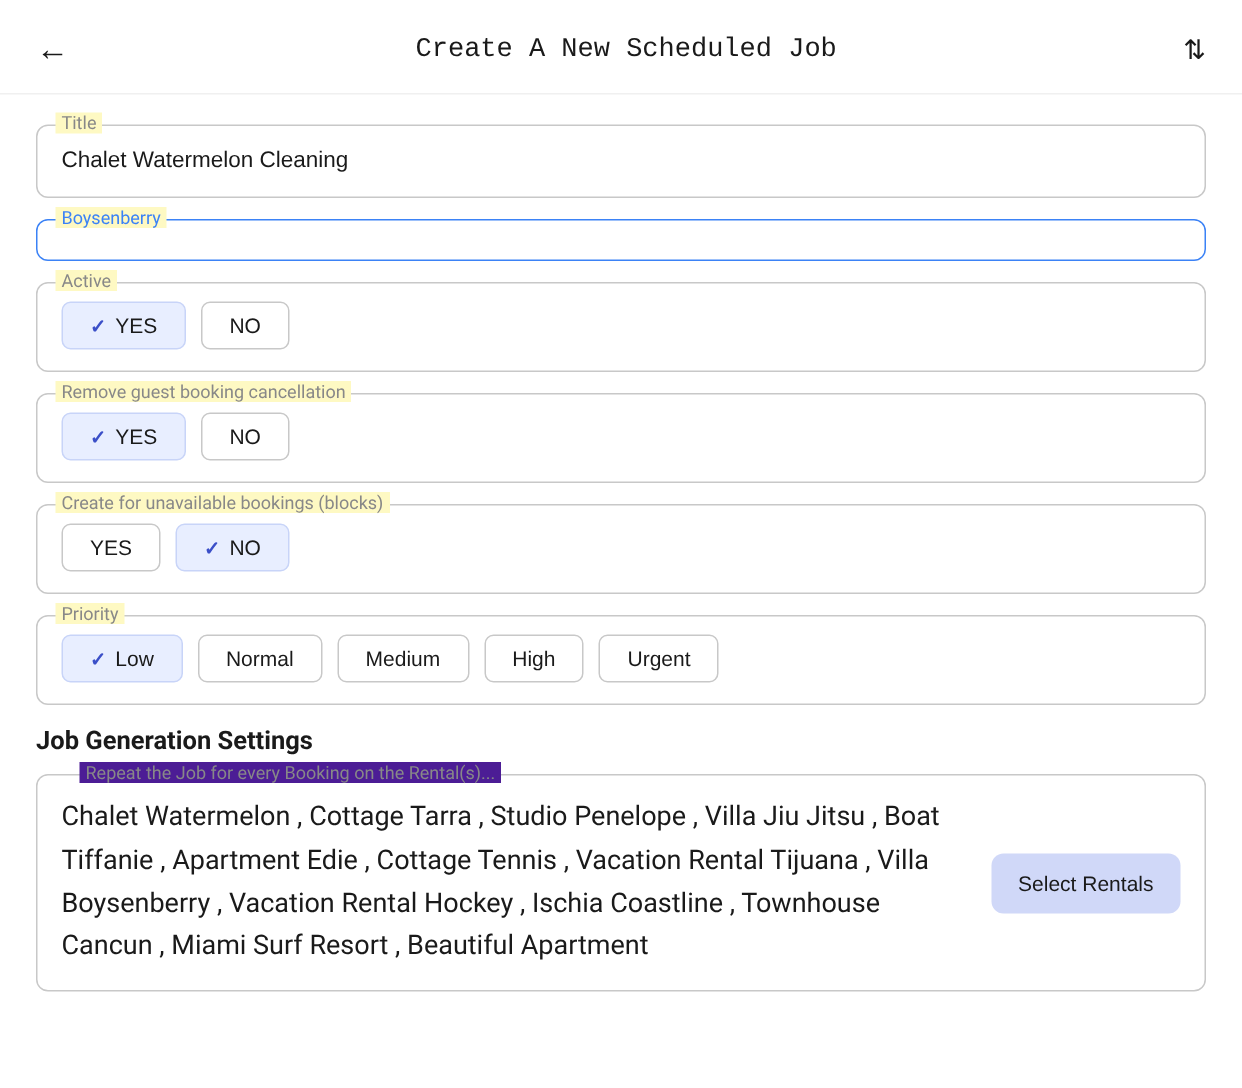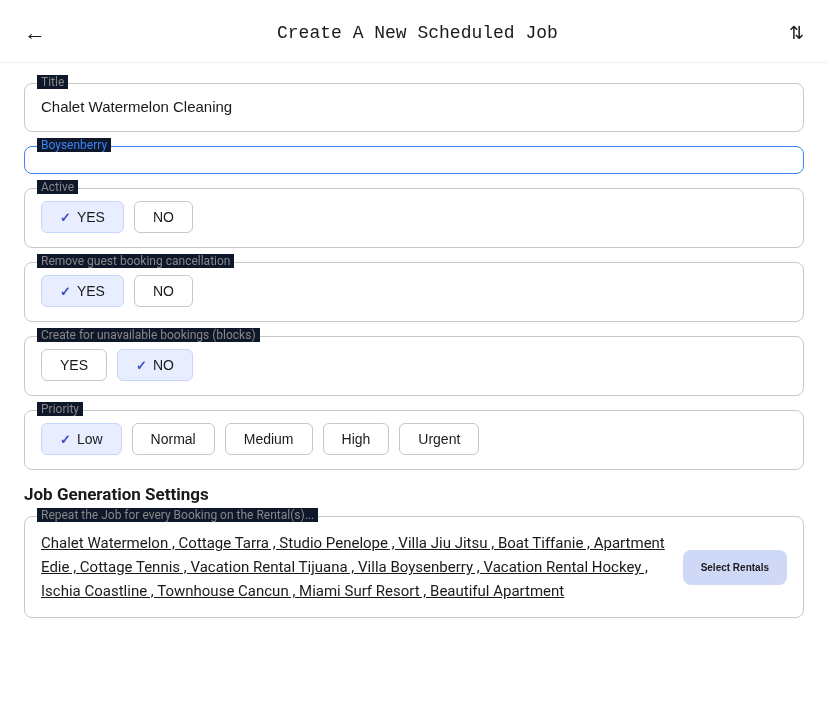--- a/index.html
+++ b/index.html
@@ -70,21 +70,21 @@
       position: relative;
       background: #fff;
     }
     .field-group.active-border {
       border-color: #3b82f6;
     }
     .field-label {
       position: absolute;
       top: -9px;
       left: 12px;
-      background: #0f172a;
+      background: #fef9c3;
       padding: 0 4px;
       font-size: 12px;
       color: #888;
     }
     .field-label.blue {
       color: #3b82f6;
     }
 
     
     .text-input {
@@ -149,32 +149,31 @@
       background: #fff;
     }
     .rentals-inner {
       display: flex;
       align-items: flex-start;
       padding: 14px 16px;
       gap: 12px;
     }
     .rentals-text {
       flex: 1;
-      font-size: 15px;
+      font-size: 18px;
       color: #1a1a1a;
       line-height: 1.6;
-      text-decoration: underline;
     }
     .select-rentals-btn {
       background: #d0d8f8;
       border: none;
       border-radius: 8px;
       padding: 12px 18px;
-      font-size: 10px;
-      font-weight: 700;
+      font-size: 14px;
+      font-weight: 400;
       color: #1a1a1a;
       cursor: pointer;
       white-space: nowrap;
       align-self: center;
     }
   </style>
 </head>
 <body>
 
 <div class="header">
@@ -252,20 +251,20 @@
       </button>
       <button class="toggle-btn">
         <span>Urgent</span>
       </button>
     </div>
   </div>
 
   <div class="section-title-2">Job Generation Settings</div>
 
   <div class="rentals-box">
-    <span class="field-label" style="top:-9px; left:12px; background:#0f172a; padding:0 4px; font-size:12px; color:#888; position:absolute;">Repeat the Job for every Booking on the Rental(s)...</span>
+    <span class="field-label" style="top:-9px; left:28px; background:#4c1d95; padding:0 4px; font-size:12px; color:#888; position:absolute;">Repeat the Job for every Booking on the Rental(s)...</span>
     <div class="rentals-inner">
       <span class="rentals-text">Chalet Watermelon , Cottage Tarra , Studio Penelope , Villa Jiu Jitsu , Boat Tiffanie , Apartment Edie , Cottage Tennis , Vacation Rental Tijuana , Villa Boysenberry , Vacation Rental Hockey , Ischia Coastline , Townhouse Cancun , Miami Surf Resort , Beautiful Apartment</span>
       <button class="select-rentals-btn">Select Rentals</button>
     </div>
   </div>
 
 </div>
 
 </body></html>

